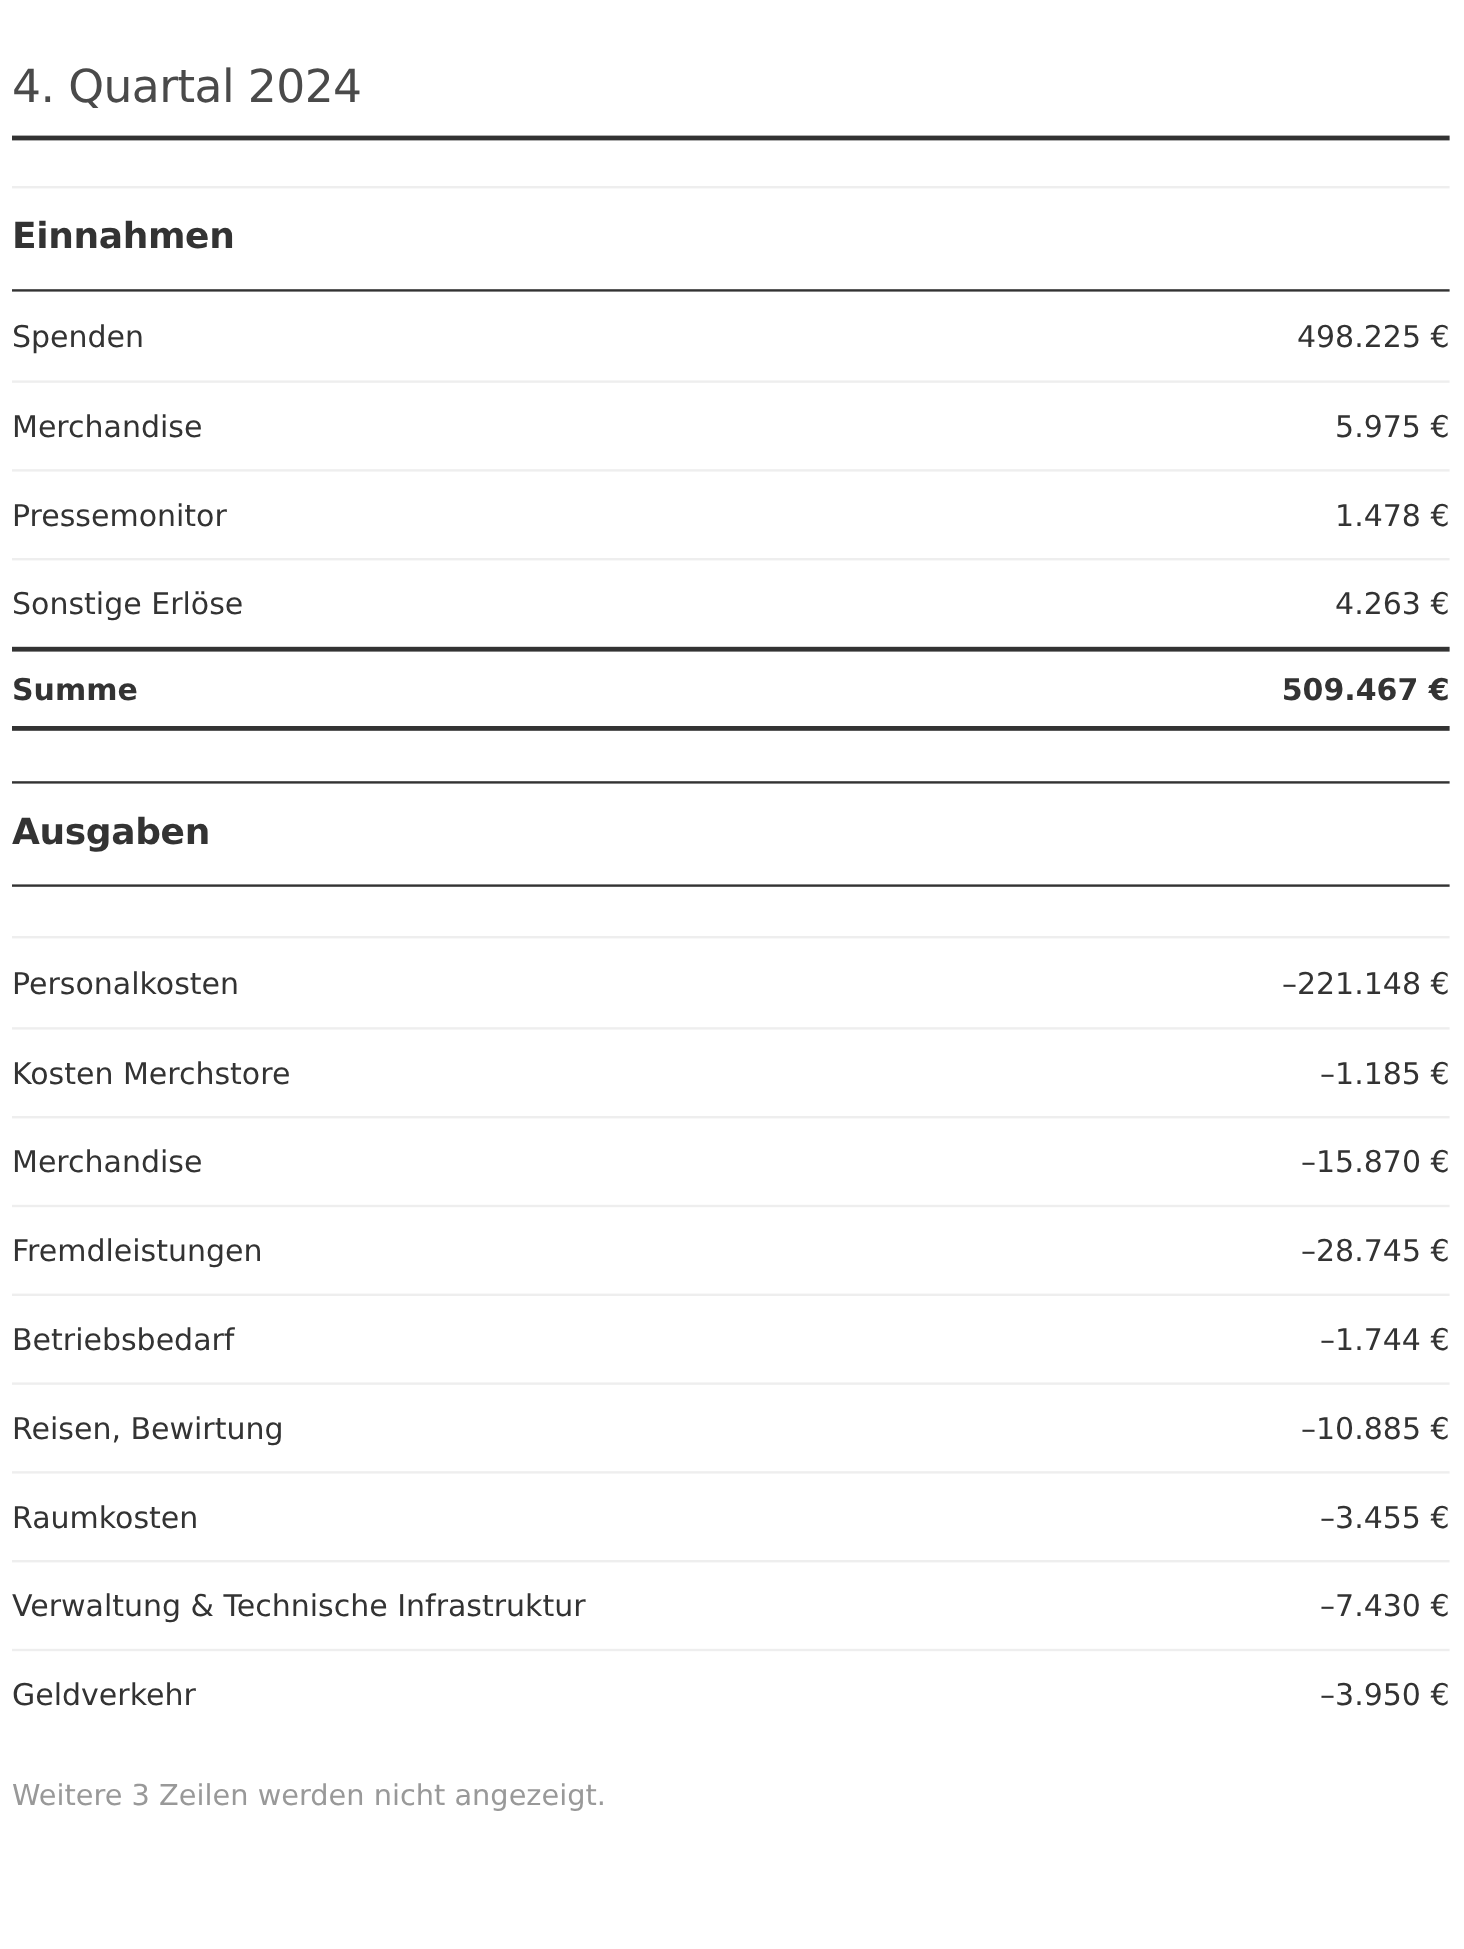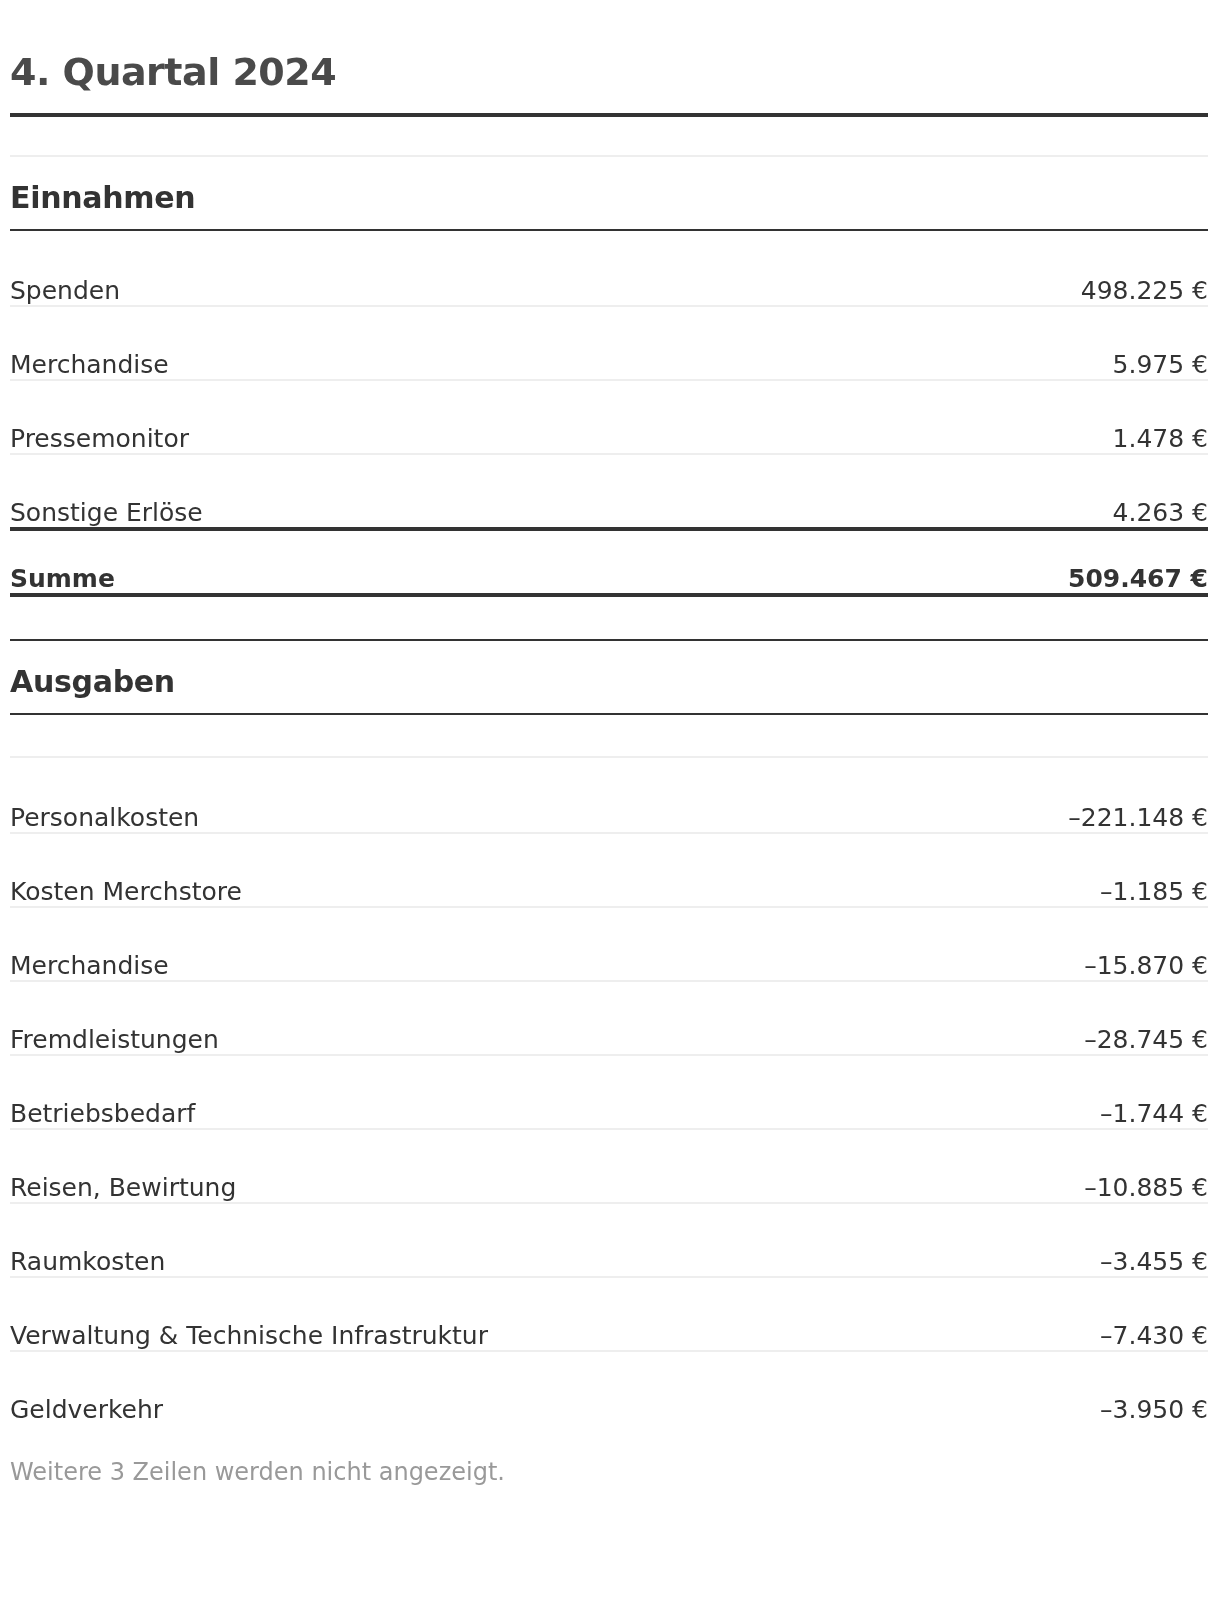--- a/index.html
+++ b/index.html
@@ -8,42 +8,42 @@
       height: 1624px;
       overflow: hidden;
       font-family: "DejaVu Sans", sans-serif;
       color: #333333;
     }
     .wrap { position: relative; margin-left: 10px; width: 1198px; }
     .title {
       margin: 0;
       padding-top: 46px;
       font-family: "DejaVu Sans", sans-serif;
-      font-weight: bold;
+      font-weight: normal;
       font-size: 38px;
       line-height: 52px;
       color: #4a4a4a;
       letter-spacing: -0.5px;
       height: 67px;
     }
     .title-rule { height: 4px; background: #333333; margin: 0; }
     .spacer-top { height: 38px; border-bottom: 2px solid #eeeeee; }
     .section-head {
       font-weight: bold;
       font-size: 30px;
       color: #333333;
-      height: 72px;
+      height: 84px;
       line-height: 82px;
       letter-spacing: -0.3px;
     }
     .section-rule { height: 2px; background: #333333; }
     .row {
       display: flex;
       justify-content: space-between;
-      align-items: flex-end;
+      align-items: center;
       height: 74px;
       font-size: 25px;
       color: #333333;
       border-top: 2px solid #eeeeee;
       box-sizing: border-box;
     }
     .row.first { border-top: none; height: 74px; }
     .row .amount { text-align: right; }
     .sum-rule { height: 4px; background: #333333; }
     .row.sum { border-top: none; font-weight: bold; height: 62px; }

